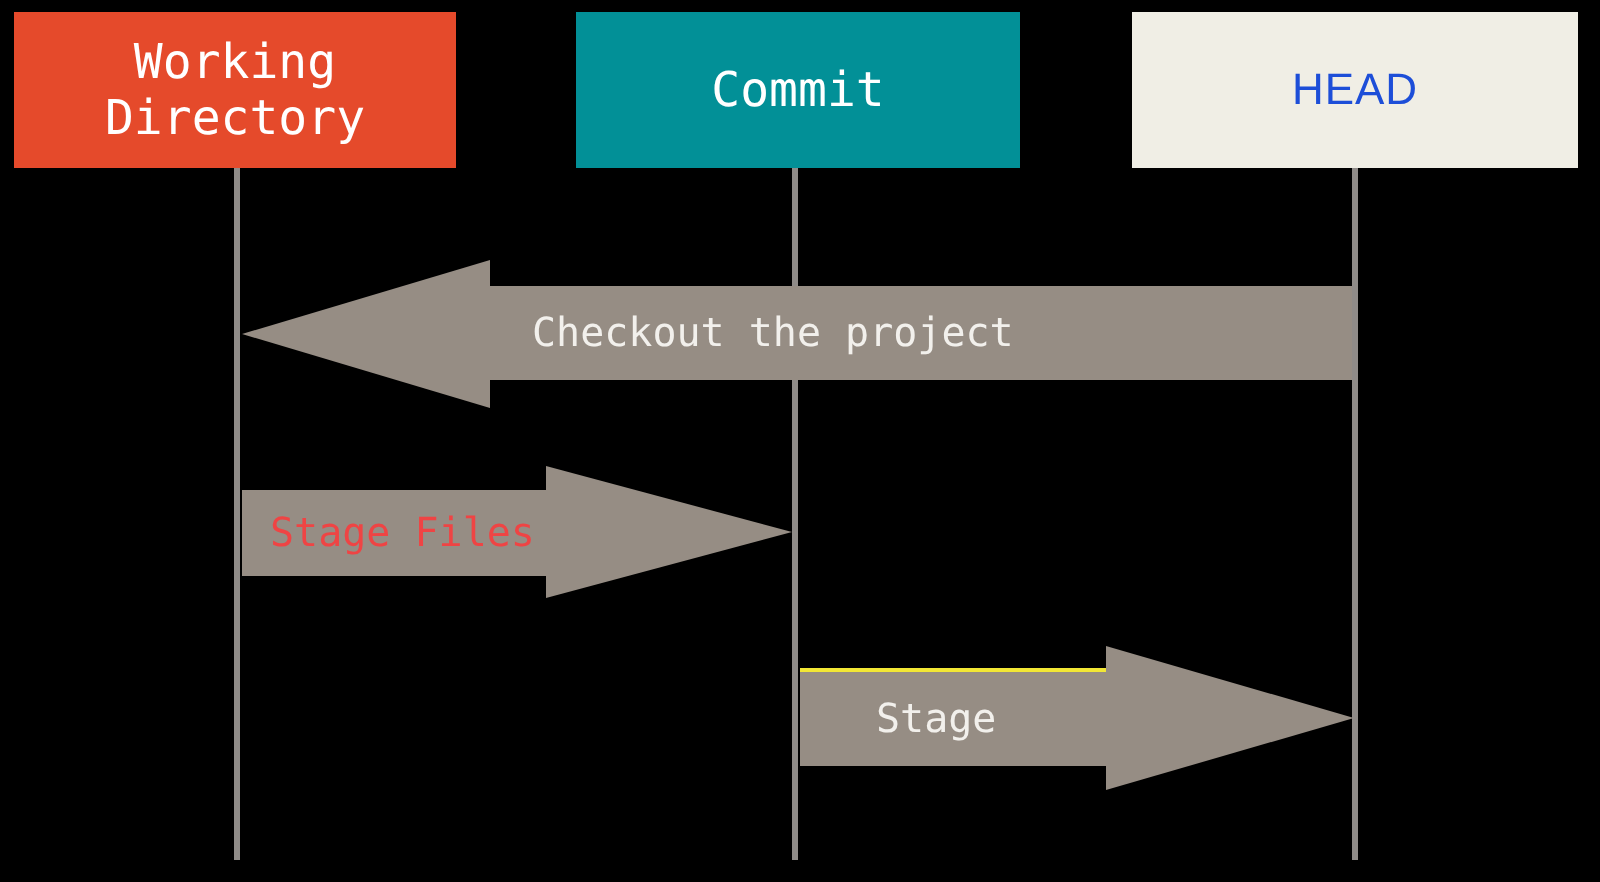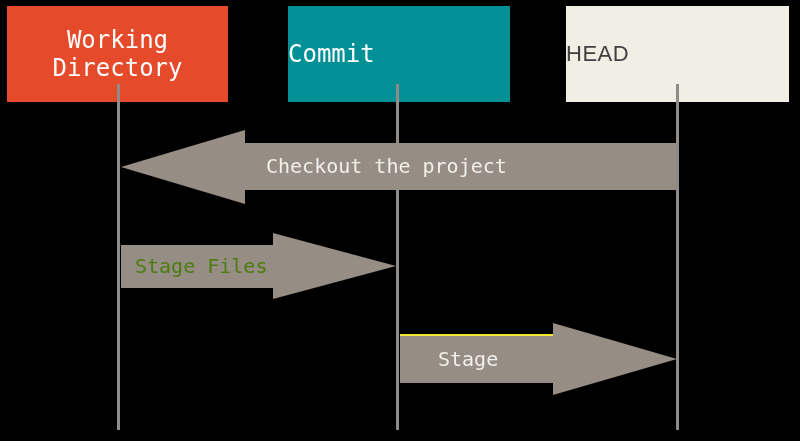--- a/index.html
+++ b/index.html
@@ -13,24 +13,24 @@
     height: 441px;
     overflow: hidden;
     background: #000;
     font-family: "DejaVu Sans Mono", "Liberation Mono", monospace;
   }
 
   
   .node {
     position: absolute;
     top: 6px;
-    height: 96px;
+    height: 78px;
     display: flex;
     align-items: center;
-    justify-content: flex-start;
+    justify-content: center;
     text-align: center;
     font-size: 24px;
     line-height: 28px;
     color: #fff;
     box-sizing: border-box;
   }
   .node-working { left: 7px;   width: 221px; background: #E54A2B; }
   .node-index   { left: 288px; width: 222px; background: #029097; }
   .node-head    { left: 566px; width: 223px; background: #F0EEE5; color: #3D3833;
                   font-family: "Liberation Sans", sans-serif;
@@ -99,34 +99,34 @@
 <body>
 
 <div class="canvas" style="background: rgb(0, 0, 0);">
 
   <div class="node node-working" style="background: rgb(229, 74, 43); color: rgb(255, 255, 255);">
     <span>Working Directory</span>
   </div>
   <div class="node node-index" style="background: rgb(2, 144, 151); color: rgb(255, 255, 255);">
     <span>Commit</span>
   </div>
-  <div class="node node-head" style="background: rgb(240, 238, 229); color: #404040;">
+  <div class="node node-head" style="background: rgb(240, 238, 229); color: #1d4ed8;">
     <span>HEAD</span>
   </div>
 
   <div class="vline vline-working" style="background: rgb(143, 139, 136);"></div>
   <div class="vline vline-index" style="background: rgb(143, 139, 136);"></div>
   <div class="vline vline-head" style="background: rgb(143, 139, 136);"></div>
 
   <div class="shaft checkout-shaft" style="background: rgb(150, 141, 132);"></div>
   <div class="head checkout-head" style="border-right-color: rgb(150, 141, 132);"></div>
   <div class="arrow-label checkout-label" style="color: rgb(242, 240, 236);">Checkout the project</div>
 
   <div class="shaft stage-shaft" style="background: rgb(150, 141, 132);"></div>
   <div class="head stage-head" style="border-left-color: rgb(150, 141, 132);"></div>
-  <div class="arrow-label stage-label" style="color: #4d7c0f;">Stage Files</div>
+  <div class="arrow-label stage-label" style="color: #ef4444;">Stage Files</div>
 
   <div class="commit-accent" style="background: rgb(242, 231, 53);"></div>
   <div class="shaft commit-shaft" style="background: rgb(150, 141, 132);"></div>
   <div class="head commit-head" style="border-left-color: rgb(150, 141, 132);"></div>
   <div class="arrow-label commit-label" style="color: rgb(242, 240, 236);">Stage</div>
 
 </div>
 
 </body></html>

